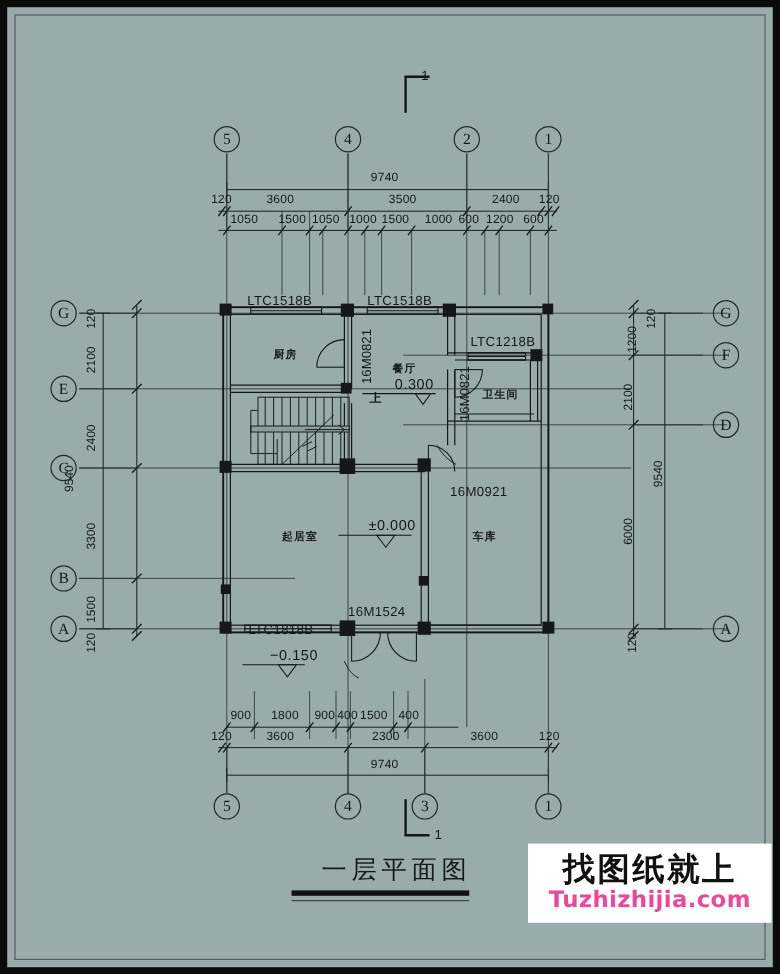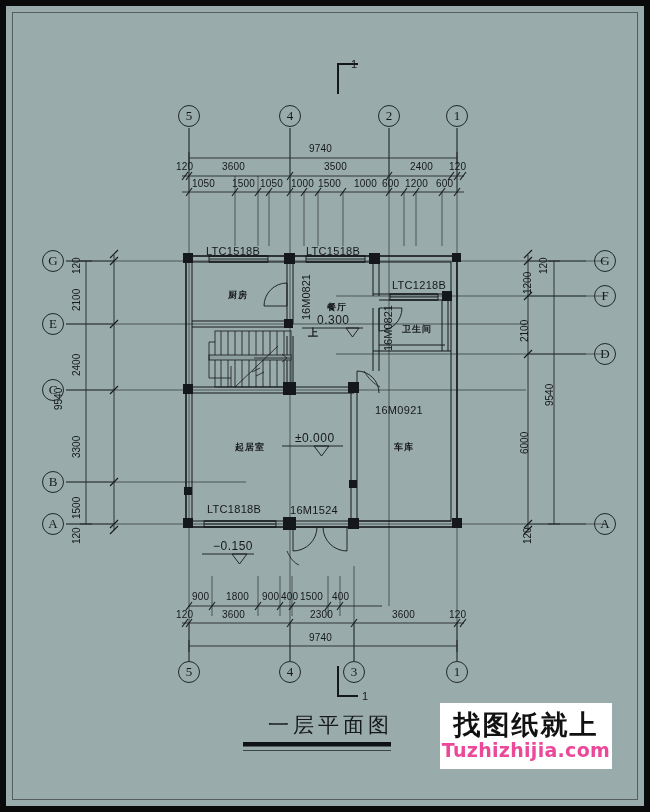--- a/index.html
+++ b/index.html
@@ -28,21 +28,21 @@
     color:#14181a;
     white-space:nowrap;
     font-family:"Liberation Sans", sans-serif;
     line-height:1;
   }
   .dim{font-size:10px;letter-spacing:.2px;}
   .dimv{font-size:10px;transform-origin:0 0;transform:rotate(-90deg);}
   .room{font-size:9px;font-weight:bold;letter-spacing:1px;}
   .tagw{font-size:11px;letter-spacing:.3px;}
   .tagvert{font-size:11px;transform-origin:0 0;transform:rotate(-90deg);}
-  .elev{font-size:12px;letter-spacing:.5px;}
+  .elev{font-size:12px;letter-spacing:.5px;margin-left:12px;}
   .sect{font-size:11px;}
   .title-cn{
     position:absolute;font-size:21px;color:#15191b;letter-spacing:4px;
     font-family:"DejaVu Sans", sans-serif;font-weight:500;
   }
   .bubble{
     position:absolute;width:22px;height:22px;border:1.3px solid #20282a;
     border-radius:50%;box-sizing:border-box;
     display:flex;align-items:center;justify-content:center;
     color:#15191b;font-size:13px;font-family:"Liberation Serif", serif;
@@ -473,28 +473,28 @@
 
   <div class="txt elev" style="left:311px;top:308px;">0.300</div>
   <div class="txt elev" style="left:289px;top:426px;">±0.000</div>
   <div class="txt elev" style="left:207px;top:534px;">−0.150</div>
 
   <div class="txt room" style="left:302px;top:322px;font-size:10px;">上</div>
 
   <div class="txt tagw" style="left:200px;top:240px;">LTC1518B</div>
   <div class="txt tagw" style="left:300px;top:240px;">LTC1518B</div>
   <div class="txt tagw" style="left:386px;top:274px;">LTC1218B</div>
-  <div class="txt tagw" style="left:201px;top:498px;">LTC1818B</div>
+  <div class="txt tagw" style="left:201px;top:514px;">LTC1818B</div>
   <div class="txt tagvert" style="left:295px;top:314px;">16M0821</div>
   <div class="txt tagvert" style="left:377px;top:345px;">16M0821</div>
   <div class="txt tagw" style="left:369px;top:359px;margin-top:40px;">16M0921</div>
   <div class="txt tagw" style="left:284px;top:499px;">16M1524</div>
 
   <div class="txt sect" style="left:345px;top:53px;">1</div>
   <div class="txt sect" style="left:356px;top:685px;">1</div>
 
   <div class="title-cn" style="left:262px;top:705px;">一层平面图</div>
 
-  <div id="wm" style="left:434px;top:697px;width:172px;height:66px;">
+  <div id="wm" style="left:434px;top:697px;width:203px;height:66px;">
     <div class="cn">找图纸就上</div>
     <div class="en">Tuzhizhijia.com</div>
   </div>
 </div>
 
 </body></html>

